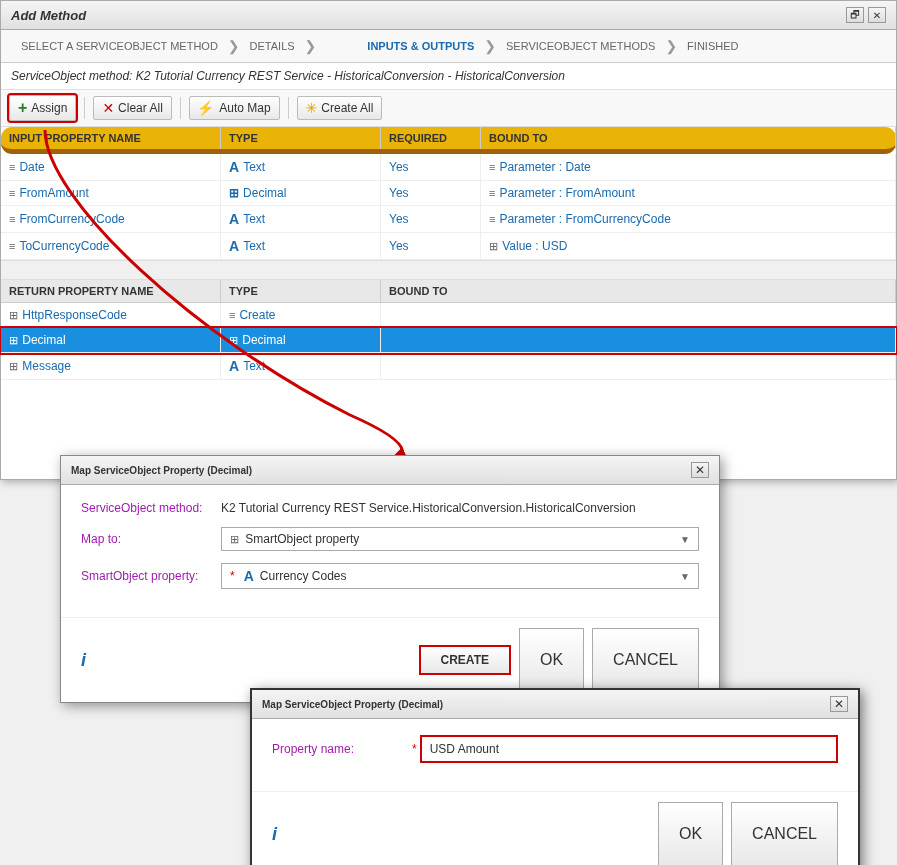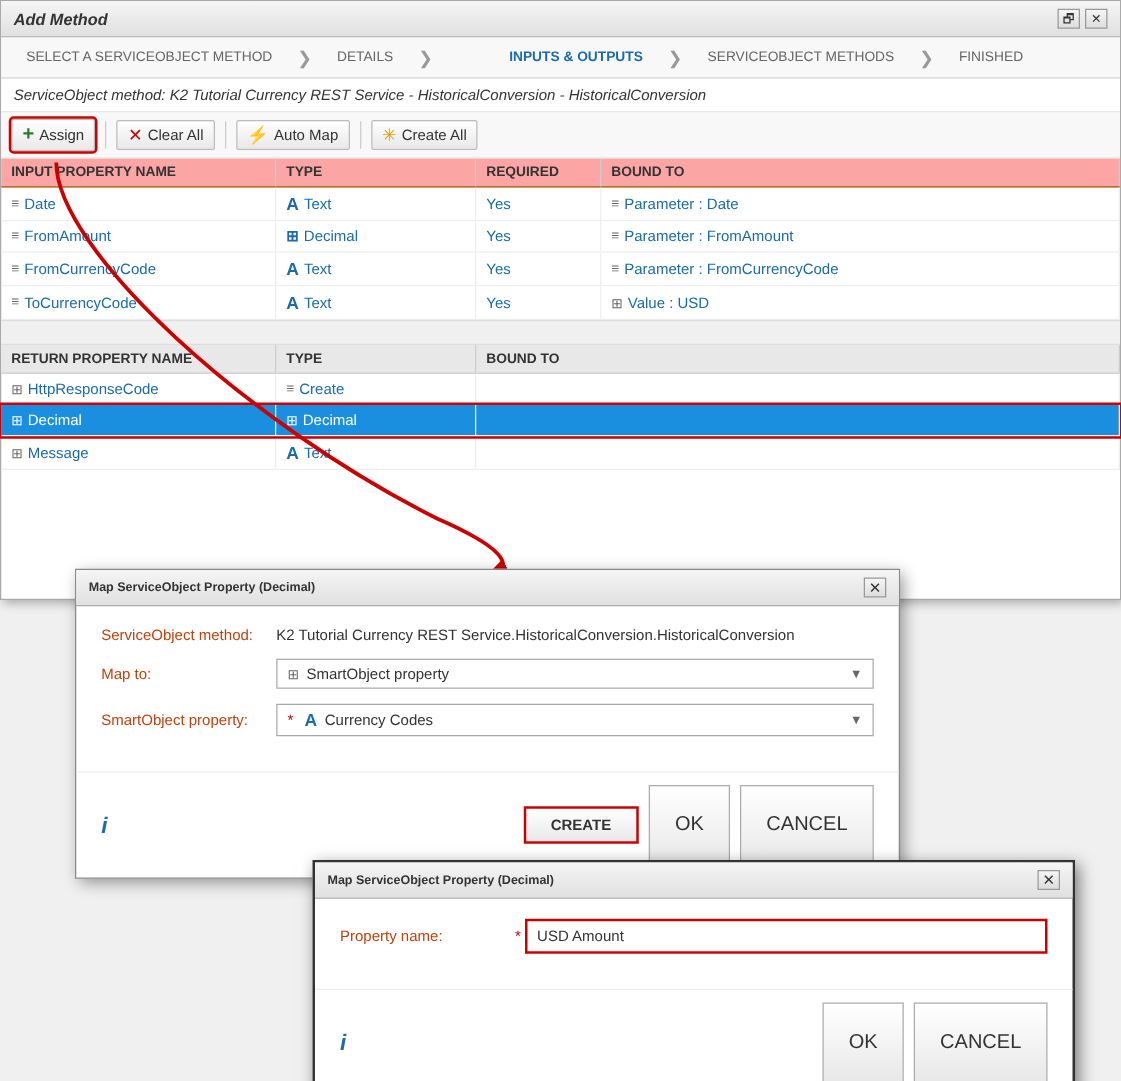--- a/index.html
+++ b/index.html
@@ -6,52 +6,52 @@
     body { font-family: Arial, sans-serif; font-size: 12px; background: #f0f0f0; width: 897px; height: 865px; overflow: hidden; position: relative; }
 
     
     .main-window { background: #fff; border: 1px solid #aaa; width: 897px; height: 480px; position: absolute; top: 0; left: 0; box-shadow: 2px 2px 8px rgba(0,0,0,0.3); }
     .title-bar { background: linear-gradient(to bottom, #f5f5f5, #e0e0e0); border-bottom: 1px solid #aaa; padding: 6px 10px; display: flex; align-items: center; justify-content: space-between; }
     .title-bar-title { font-size: 13px; font-weight: bold; color: #333; font-style: italic; }
     .title-bar-controls { display: flex; gap: 4px; }
     .title-bar-btn { width: 18px; height: 16px; border: 1px solid #999; background: linear-gradient(to bottom, #f5f5f5, #ddd); cursor: pointer; font-size: 10px; display: flex; align-items: center; justify-content: center; color: #333; }
 
     
-    .wizard-steps { background: #f8f8f8; border-bottom: 1px solid #ccc; padding: 8px 20px; display: flex; align-items: center; gap: 14px; }
+    .wizard-steps { background: #f8f8f8; border-bottom: 1px solid #ccc; padding: 8px 20px; display: flex; align-items: center; gap: 4px; }
     .wizard-step { font-size: 11px; color: #666; display: flex; align-items: center; gap: 4px; }
     .wizard-step.active { color: #1a6aad; font-weight: bold; margin-left: 41px; }
     .wizard-sep { color: #999; margin: 0 6px; font-size: 14px; }
 
     
     .service-label { padding: 6px 10px; font-size: 12px; color: #333; border-bottom: 1px solid #e0e0e0; background: #fff; font-style: italic; }
 
     
     .toolbar { padding: 5px 8px; border-bottom: 1px solid #ddd; display: flex; align-items: center; gap: 6px; background: #f8f8f8; }
     .toolbar-btn { display: flex; align-items: center; gap: 4px; padding: 3px 8px; border: 1px solid #bbb; background: linear-gradient(to bottom, #fff, #e8e8e8); cursor: pointer; font-size: 12px; color: #333; border-radius: 2px; }
     .toolbar-btn .icon { font-size: 14px; }
     .toolbar-sep { width: 1px; height: 22px; background: #ccc; margin: 0 2px; }
-    .table-header { display: grid; grid-template-columns: 220px 160px 100px 1fr; background: #fca5a5; border-bottom: 1px solid #a16207; }
+    .table-header { display: grid; grid-template-columns: 220px 160px 100px 1fr; background: #eab308; border-bottom: 5px solid #a16207; border-radius: 11px; }
     .table-header-cell { padding: 5px 8px; font-size: 11px; font-weight: bold; color: #333; border-right: 1px solid #ccc; }
     .table-row { display: grid; grid-template-columns: 220px 160px 100px 1fr; border-bottom: 1px solid #eee; }
     .table-row.selected { background: #1a8fdf; color: #fff; }
     .table-cell { padding: 5px 8px; font-size: 12px; border-right: 1px solid #eee; display: flex; align-items: center; gap: 4px; color: #1a6aad; }
     .table-row.selected .table-cell { color: #fff; }
     .table-cell .type-icon { font-size: 13px; font-weight: bold; }
 
     .section-separator { height: 20px; background: #f0f0f0; border-top: 1px solid #ddd; border-bottom: 1px solid #ddd; }
     .section-header { display: grid; grid-template-columns: 220px 160px 1fr; background: #e8e8e8; border-bottom: 1px solid #ccc; }
 
     
     .dialog1 { position: absolute; top: 455px; left: 60px; width: 660px; background: #fff; border: 1px solid #888; box-shadow: 3px 3px 12px rgba(0,0,0,0.4); z-index: 10; }
     .dialog-title-bar { background: linear-gradient(to bottom, #f5f5f5, #e0e0e0); border-bottom: 1px solid #aaa; padding: 6px 10px; display: flex; align-items: center; justify-content: space-between; }
     .dialog-title { font-size: 10px; font-weight: bold; color: #333; }
     .dialog-close { width: 18px; height: 16px; border: 1px solid #999; background: linear-gradient(to bottom, #f5f5f5, #ddd); cursor: pointer; display: flex; align-items: center; justify-content: center; font-size: 12px; color: #333; }
     .dialog-body { padding: 16px 20px; }
     .dialog-row { display: flex; align-items: center; margin-bottom: 12px; }
-    .dialog-label { width: 140px; font-size: 12px; color: #c2410c; flex-shrink: 0; }
+    .dialog-label { width: 140px; font-size: 12px; color: #a21caf; flex-shrink: 0; }
     .dialog-value { flex: 1; font-size: 12px; color: #333; }
     .dialog-select { display: flex; align-items: center; border: 1px solid #aaa; background: #fff; padding: 4px 8px; flex: 1; justify-content: space-between; cursor: pointer; }
     .dialog-select-text { font-size: 12px; color: #333; display: flex; align-items: center; gap: 6px; }
     .required-star { color: #cc0000; margin-right: 3px; }
     .dialog-footer { display: flex; justify-content: flex-end; align-items: center; padding: 10px 20px; border-top: 1px solid #eee; gap: 8px; }
     .btn-primary { padding: 6px 20px; background: linear-gradient(to bottom, #fff, #e8e8e8); border: 2px solid #cc0000; color: #333; cursor: pointer; font-size: 12px; font-weight: bold; }
     .btn-default { padding: 22px 20px; background: linear-gradient(to bottom, #fff, #e8e8e8); border: 1px solid #aaa; color: #333; cursor: pointer; font-size: 16px; }
     .info-icon { color: #1a6aad; font-style: italic; font-weight: bold; font-size: 18px; }
 
     

